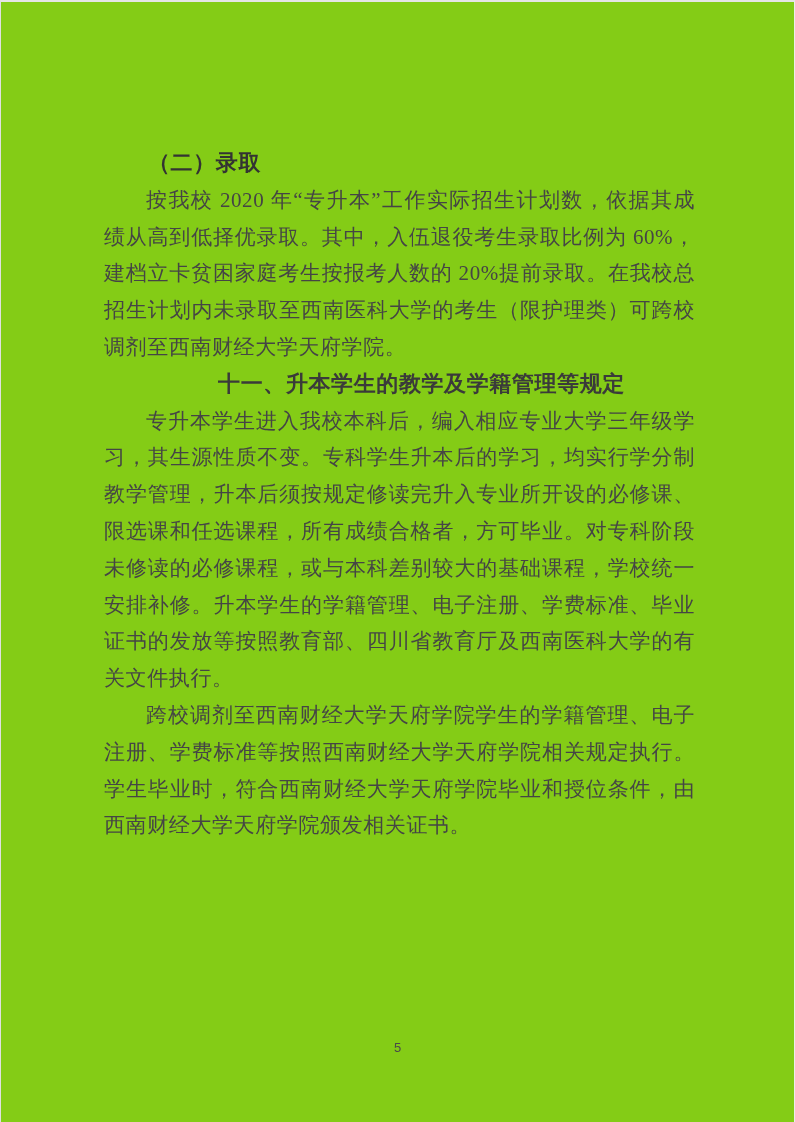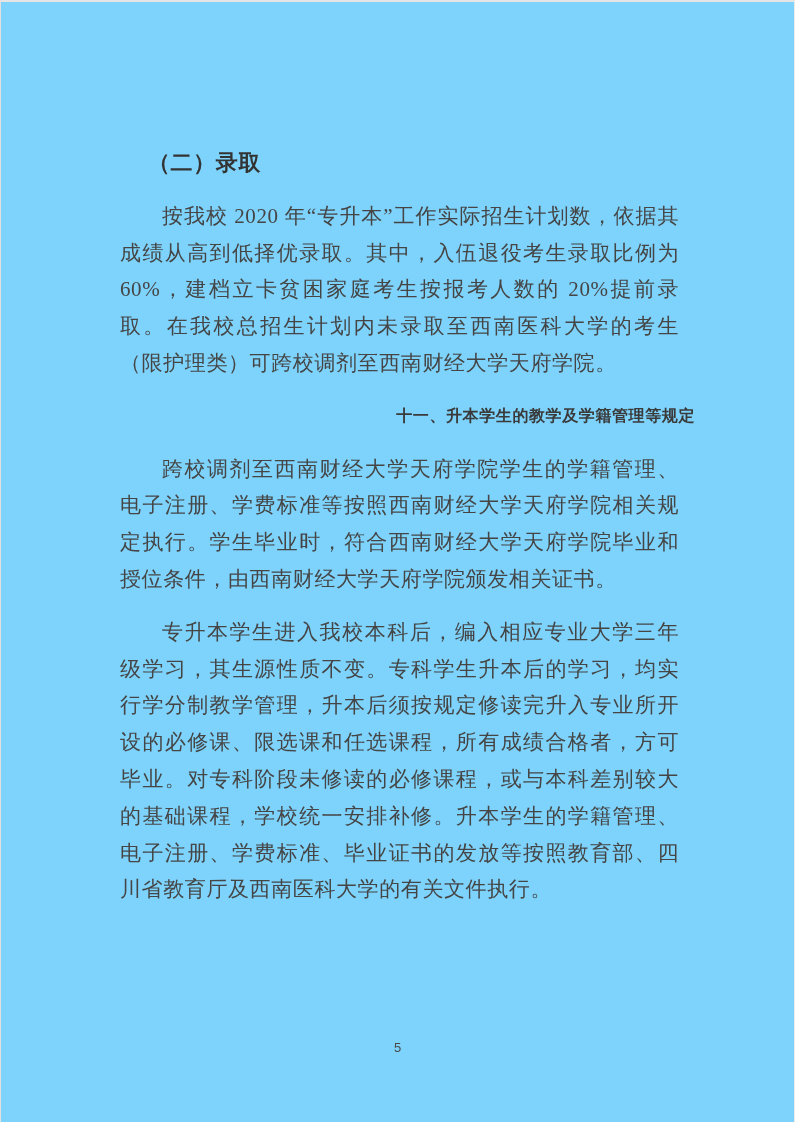--- a/index.html
+++ b/index.html
@@ -5,78 +5,78 @@
   html, body {
     margin: 0;
     padding: 0;
     background: #ffffff;
   }
   .page {
     position: relative;
     width: 795px;
     height: 1122px;
     box-sizing: border-box;
-    background: #7dd3fc;
+    background: #84cc16;
     border-top: 2px solid #e5e5e5;
     border-left: 1px solid #e0e0e0;
     border-right: 1px solid #ececec;
     overflow: hidden;
     font-family: "Liberation Serif", serif;
   }
   .content {
     position: absolute;
     top: 143px;
     left: 103px;
     width: 591px;
     font-size: 21px;
     line-height: 36.8px;
     letter-spacing: 0.6px;
     color: #454545;
     text-align: justify;
   }
   .content p {
-    margin: 16px;
+    margin: 0;
     text-indent: 2em;
   }
   .heading-serif {
     margin: 0;
     text-indent: 2em;
     font-size: 22px;
     font-weight: bold;
     color: #333333;
     font-family: "Liberation Serif", serif;
     line-height: 36.8px;
     text-align: left;
   }
   .heading-sans {
     margin: 0;
     text-indent: 2em;
-    font-size: 16px;
+    font-size: 22px;
     font-weight: bold;
     color: #3a3a3a;
     font-family: "Liberation Sans", sans-serif;
     line-height: 36.8px;
-    text-align: right;
+    text-align: center;
   }
   .page-number {
     position: absolute;
     top: 1038px;
     left: 0;
     width: 100%;
     text-align: center;
     font-size: 13px;
     color: #4a4a4a;
     font-family: "Liberation Sans", sans-serif;
   }
 </style>
 </head>
 <body>
 
 <div class="page">
   <div class="content">
     <h3 class="heading-serif">（二）录取</h3>
     <p>按我校 2020 年“专升本”工作实际招生计划数，依据其成绩从高到低择优录取。其中，入伍退役考生录取比例为 60%，建档立卡贫困家庭考生按报考人数的 20%提前录取。在我校总招生计划内未录取至西南医科大学的考生（限护理类）可跨校调剂至西南财经大学天府学院。</p>
     <h2 class="heading-sans">十一、升本学生的教学及学籍管理等规定</h2>
+    <p>专升本学生进入我校本科后，编入相应专业大学三年级学习，其生源性质不变。专科学生升本后的学习，均实行学分制教学管理，升本后须按规定修读完升入专业所开设的必修课、限选课和任选课程，所有成绩合格者，方可毕业。对专科阶段未修读的必修课程，或与本科差别较大的基础课程，学校统一安排补修。升本学生的学籍管理、电子注册、学费标准、毕业证书的发放等按照教育部、四川省教育厅及西南医科大学的有关文件执行。</p>
     <p>跨校调剂至西南财经大学天府学院学生的学籍管理、电子注册、学费标准等按照西南财经大学天府学院相关规定执行。学生毕业时，符合西南财经大学天府学院毕业和授位条件，由西南财经大学天府学院颁发相关证书。</p>
-    <p>专升本学生进入我校本科后，编入相应专业大学三年级学习，其生源性质不变。专科学生升本后的学习，均实行学分制教学管理，升本后须按规定修读完升入专业所开设的必修课、限选课和任选课程，所有成绩合格者，方可毕业。对专科阶段未修读的必修课程，或与本科差别较大的基础课程，学校统一安排补修。升本学生的学籍管理、电子注册、学费标准、毕业证书的发放等按照教育部、四川省教育厅及西南医科大学的有关文件执行。</p>
   </div>
   <div class="page-number">5</div>
 </div>
 
 </body></html>

